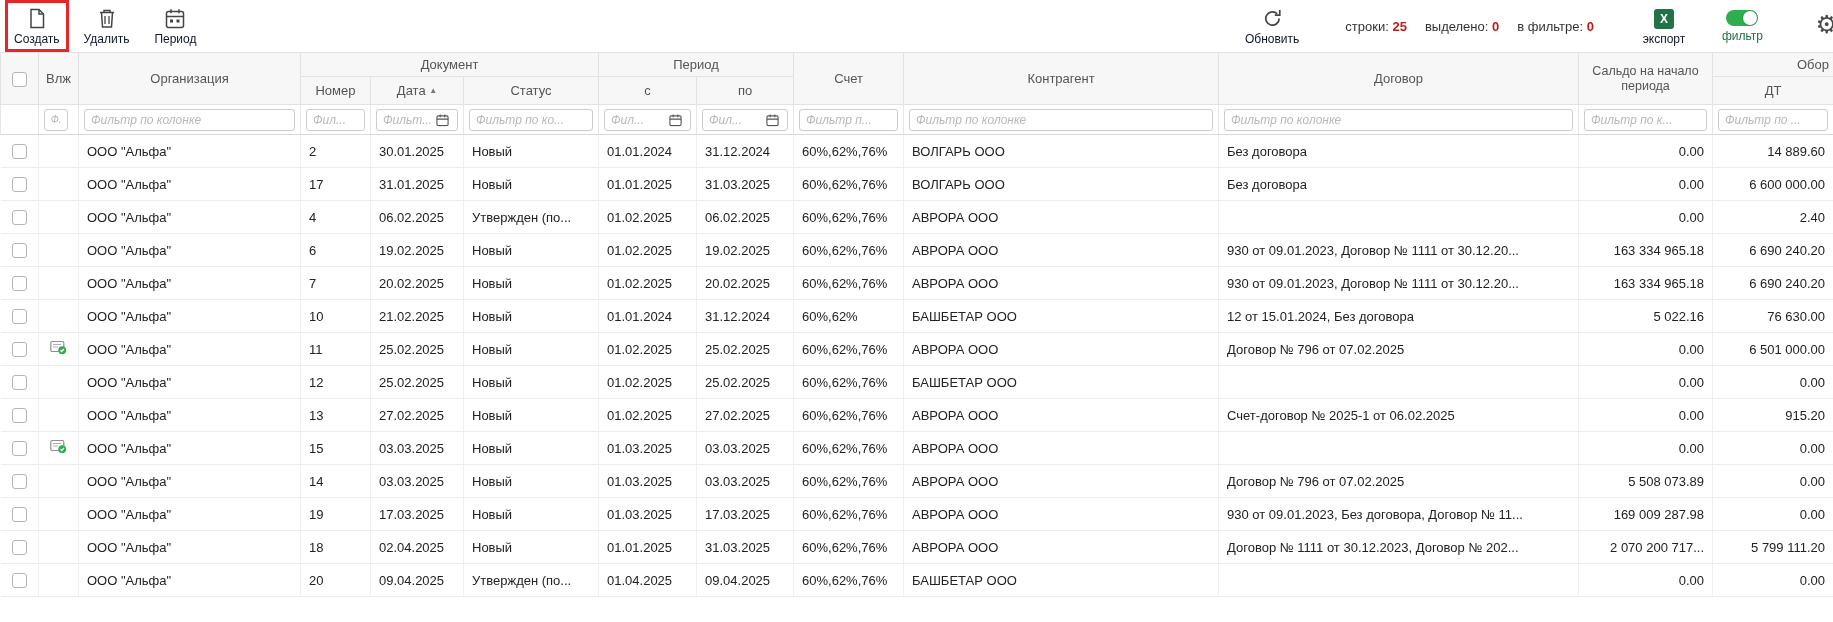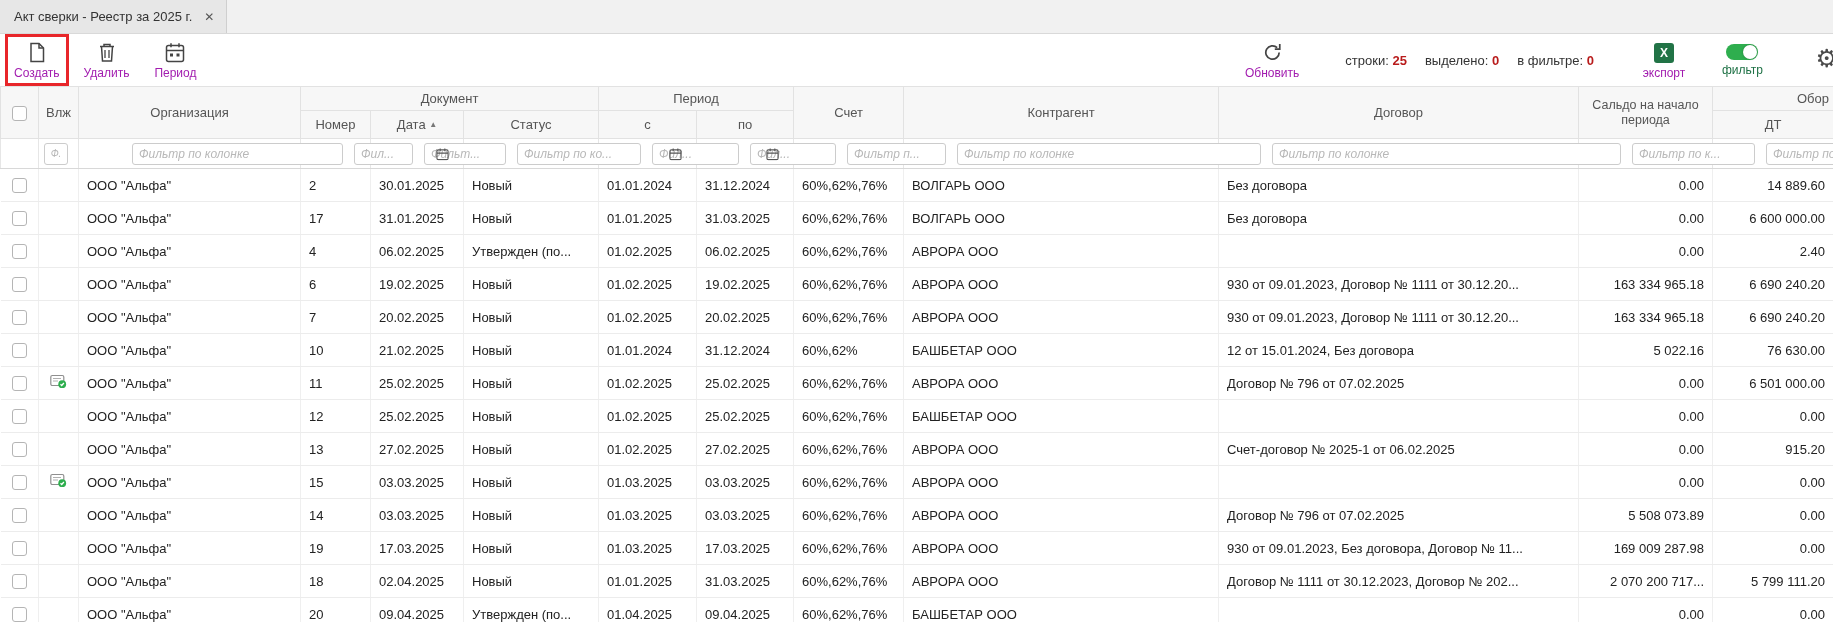--- a/index.html
+++ b/index.html
@@ -9,21 +9,21 @@
 
   
   .tabbar { height: 34px; background: #f1f1f1; border-bottom: 1px solid #d9d9d9; display: flex; align-items: stretch; }
   .tab { display: inline-flex; align-items: center; gap: 12px; padding: 0 12px 0 14px; background: #e7e7e7; border-right: 1px solid #cfcfcf; font-size: 13px; color: #333; cursor: pointer; }
   .tab-close { color: #555; font-size: 12px; line-height: 1; }
 
   
   .toolbar { height: 52px; display: flex; align-items: center; padding: 0 8px; position: relative; background: #fff; }
   .tbtn { display: flex; flex-direction: column; align-items: center; justify-content: center; gap: 3px; min-width: 56px; height: 46px; background: none; border: none; cursor: pointer; font-family: inherit; padding: 0 6px; }
   .tbtn .ic { height: 22px; display: flex; align-items: center; }
-  .tbtn .lbl { font-size: 12px; color: #a21caf; line-height: 1; }
+  .tbtn .lbl { font-size: 12px; color: #0f172a; line-height: 1; }
   .create-wrap { position: relative; margin-right: 12px; }
   .highlight { position: absolute; top: -3px; left: -3px; right: -3px; bottom: -3px; border: 3px solid #e8262a; pointer-events: none; }
   .lbtn { margin-right: 12px; }
   .toolbar-right { margin-left: auto; display: flex; align-items: center; padding-right: 62px; }
   .stats { display: flex; gap: 18px; font-size: 13px; color: #333; margin: 0 42px 0 40px; white-space: nowrap; }
   .stats b { font-weight: bold; color: #b91c1c; }
   .excel-box { width: 20px; height: 20px; background: #217346; color: #fff; border-radius: 3px; font-size: 12px; font-weight: bold; display: flex; align-items: center; justify-content: center; line-height: 1; }
   .toggle-wrap { display: flex; flex-direction: column; align-items: center; gap: 4px; margin-left: 30px; cursor: pointer; }
   .toggle { width: 32px; height: 16px; border-radius: 9px; background: #2eae4e; position: relative; }
   .toggle .knob { position: absolute; right: 1px; top: 1px; width: 14px; height: 14px; border-radius: 50%; background: #fff; box-shadow: 0 0 2px rgba(0,0,0,.35); }
@@ -32,42 +32,36 @@
 
   
   table { border-collapse: collapse; table-layout: fixed; width: 1833px; font-size: 13px; }
   thead th { background: #f7f7f7; border: 1px solid #e2e2e2; color: #555; font-weight: normal; text-align: center; padding: 2px 4px; white-space: nowrap; overflow: hidden; }
   tr.row-group th { height: 24px; }
   tr.row-cols th { height: 28px; }
   th.wrap { white-space: normal; line-height: 1.15; font-size: 12.5px; }
   th.right { text-align: right; }
   .sort { font-size: 8px; color: #777; vertical-align: 2px; }
   tr.filter-row td { background: #fff; border: 1px solid #e6e6e6; border-bottom: 1px solid #d8d8d8; padding: 3px 5px; height: 30px; }
-  .filter-input { width: 100%; height: 22px; border: 1px solid #ccc; border-radius: 3px; padding: 0 6px; font-size: 12px; font-family: inherit; color: #333; background: #fff; margin-left: 48px; }
+  .filter-input { width: 100%; height: 22px; border: 1px solid #ccc; border-radius: 3px; padding: 0 6px; font-size: 12px; font-family: inherit; color: #333; background: #fff; }
   .filter-input::placeholder { color: #b8b8b8; font-style: italic; }
   .date-filter { position: relative; }
   .date-filter .filter-input { padding-right: 20px; font-style: italic; }
   .date-filter .cal { position: absolute; right: 9px; top: 50%; transform: translateY(-50%); display: flex; }
   .mini-filter { display: inline-flex; align-items: center; justify-content: center; width: 24px; height: 22px; border: 1px solid #ccc; border-radius: 3px; font-size: 10px; font-style: italic; color: #b8b8b8; }
   tbody td { border-right: 1px solid #efefef; border-bottom: 1px solid #ececec; padding: 0 8px; height: 33px; white-space: nowrap; overflow: hidden; color: #222; background: #fff; }
   tbody td.num { text-align: right; }
   tbody td.center, td.col-check, th.col-check { text-align: center; padding: 0; }
   .checkbox { display: inline-block; width: 15px; height: 15px; border: 1px solid #b5b5b5; border-radius: 3px; background: #fff; vertical-align: middle; cursor: pointer; }
 </style>
 </head>
 <body>
 
 <div class="app">
 
-  <div class="tabbar">
-    <div class="tab">
-      <span>Акт сверки - Реестр за 2025 г.</span>
-      <span class="tab-close">✕</span>
-    </div>
-  </div>
 
   <div class="toolbar">
     <div class="create-wrap">
       <button class="tbtn">
         <span class="ic">
           <svg width="18" height="21" viewBox="0 0 18 21">
               <path d="M3 1.5h8l4.5 4.5v13.5H3z" fill="none" stroke="#444" stroke-width="1.5"></path>
               <path d="M11 1.5V6h4.5" fill="none" stroke="#444" stroke-width="1.5"></path>
             </svg>
         </span>

